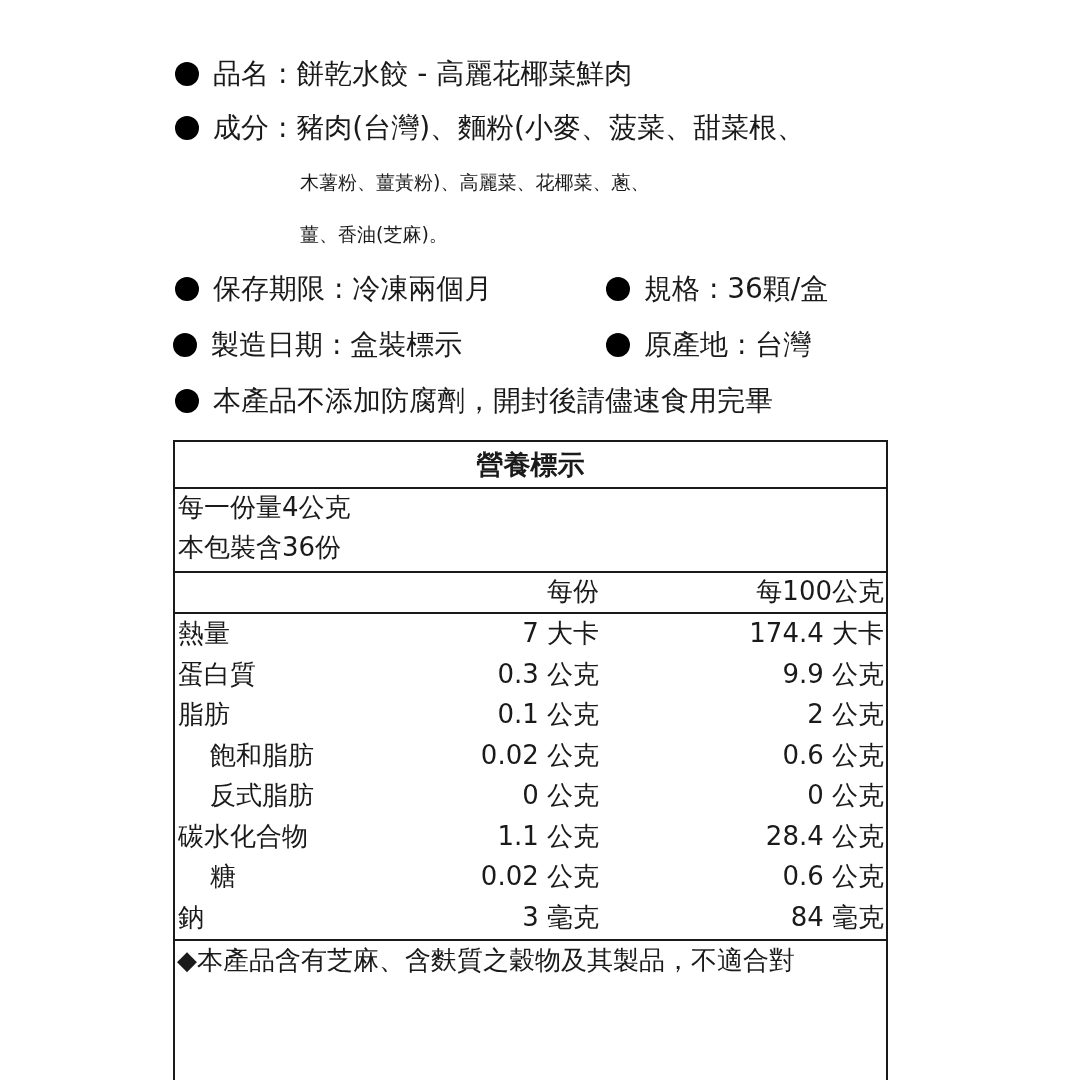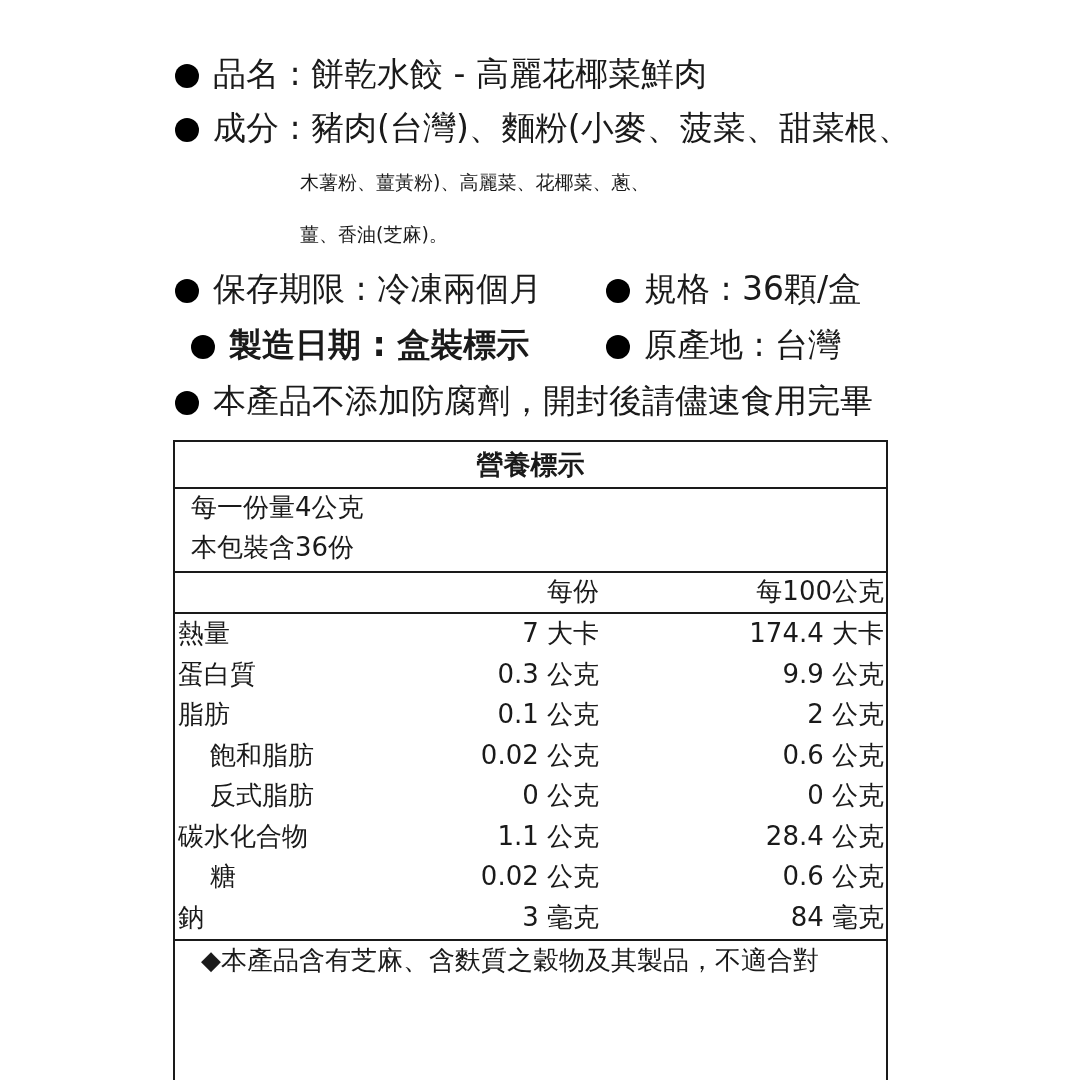--- a/index.html
+++ b/index.html
@@ -1,37 +1,37 @@
 <!DOCTYPE html>
 <html><head>
 <meta charset="utf-8">
 <style>
   html, body { margin: 0; padding: 0; background: #ffffff; }
   body { width: 1080px; height: 1080px; position: relative; overflow: hidden;
          font-family: "DejaVu Sans", "Liberation Sans", sans-serif; color: #1a1a1a; }
-  .info-line { position: absolute; font-size: 33px; line-height: 36px; white-space: nowrap; }
+  .info-line { position: absolute; font-size: 28px; line-height: 36px; white-space: nowrap; }
   .bullet { display: inline-block; width: 24px; height: 24px; border-radius: 50%; background: #000;
             vertical-align: -3px; margin-right: 14px; }
   .cont { position: absolute; font-size: 19px; line-height: 36px; white-space: nowrap; }
 
   .nut-table { position: absolute; left: 173px; top: 440px; width: 715px; height: 644px;
                border: 2px solid #1a1a1a; box-sizing: border-box; }
   .nt-title { position: absolute; left: 0; right: 0; top: 0; height: 45px; border-bottom: 2px solid #1a1a1a;
               text-align: center; font-weight: bold; font-size: 27px; line-height: 46px; }
-  .nt-serving { position: absolute; left: 0; right: 0; top: 45px; height: 84px; border-bottom: 2px solid #1a1a1a; padding-left: 13px; }
+  .nt-serving { position: absolute; left: 0; right: 0; top: 45px; height: 84px; border-bottom: 2px solid #1a1a1a; }
   .nt-serving div { font-size: 26px; line-height: 40px; padding-left: 3px; height: 40px; }
   .nt-header { position: absolute; left: 0; right: 0; top: 129px; height: 41px; border-bottom: 2px solid #1a1a1a; }
   .nt-rows { position: absolute; left: 0; right: 0; top: 171px; height: 326px; border-bottom: 2px solid #1a1a1a; }
   .row { position: relative; height: 40.5px; }
   .cell { position: absolute; font-size: 26px; line-height: 40px; white-space: nowrap; }
   .c-label { left: 3px; }
   .c-label.indent { left: 35px; }
   .c-serv { right: 287px; text-align: right; }
   .c-100 { right: 2px; text-align: right; }
-  .nt-note { position: absolute; left: 0; right: 0; top: 499px; padding-left: 2px; margin-left: 24px; }
+  .nt-note { position: absolute; left: 0; right: 0; top: 499px; padding-left: 2px; }
   .nt-note div { font-size: 26px; line-height: 38px; white-space: nowrap; }
 </style>
 </head>
 <body>
 
 <div class="info-line" style="left:175px; top:56px;">
   <span class="bullet"></span><span>品名</span><span> : </span><span>餅乾水餃 - 高麗花椰菜鮮肉</span>
 </div>
 
 <div class="info-line" style="left:175px; top:110px;">
@@ -40,21 +40,21 @@
 <div class="cont" style="left:300px; top:164px;">木薯粉、薑黃粉)、高麗菜、花椰菜、蔥、</div>
 <div class="cont" style="left:300px; top:216px;">薑、香油(芝麻)。</div>
 
 <div class="info-line" style="left:175px; top:271px;">
   <span class="bullet"></span><span>保存期限</span><span> : </span><span>冷凍兩個月</span>
 </div>
 <div class="info-line" style="left:606px; top:271px;">
   <span class="bullet"></span><span>規格</span><span> : </span><span>36顆/盒</span>
 </div>
 
-<div class="info-line" style="left:191px; top:327px;font-weight:bold;">
+<div class="info-line" style="left:173px; top:327px;">
   <span class="bullet"></span><span>製造日期</span><span> : </span><span>盒裝標示</span>
 </div>
 <div class="info-line" style="left:606px; top:327px;">
   <span class="bullet"></span><span>原產地</span><span> : </span><span>台灣</span>
 </div>
 
 <div class="info-line" style="left:175px; top:383px;">
   <span class="bullet"></span><span>本產品不添加防腐劑，開封後請儘速食用完畢</span>
 </div>
 

